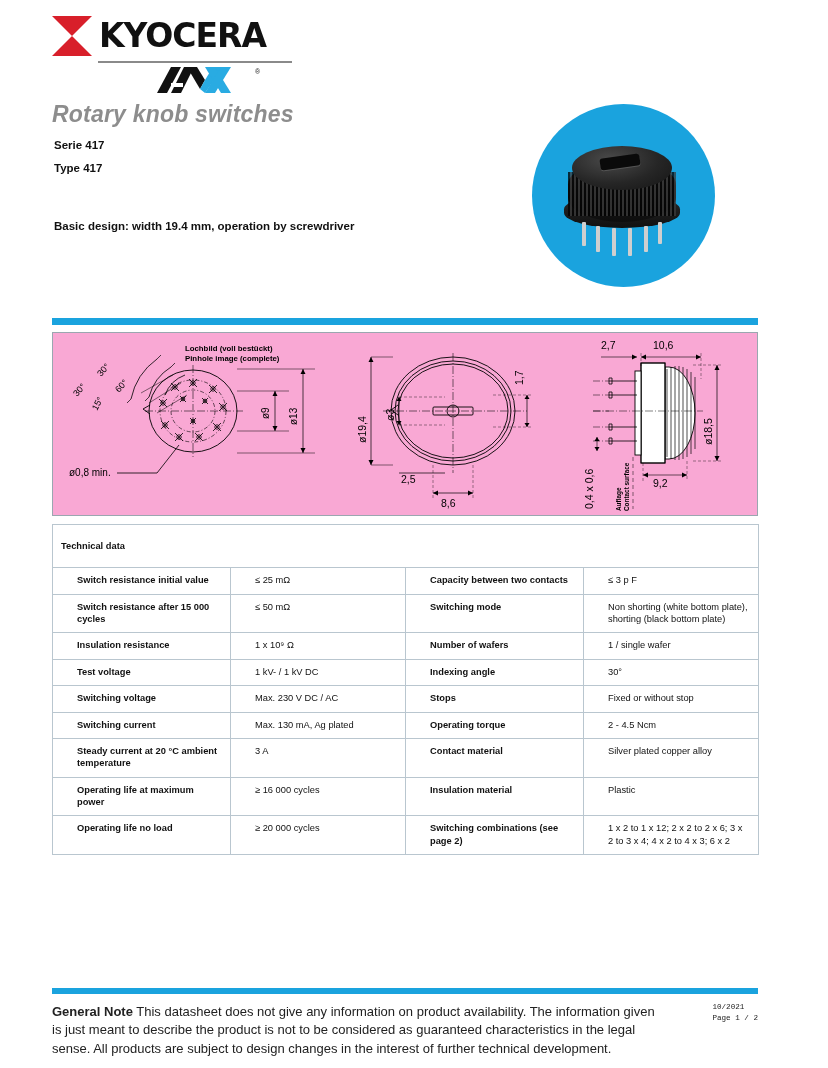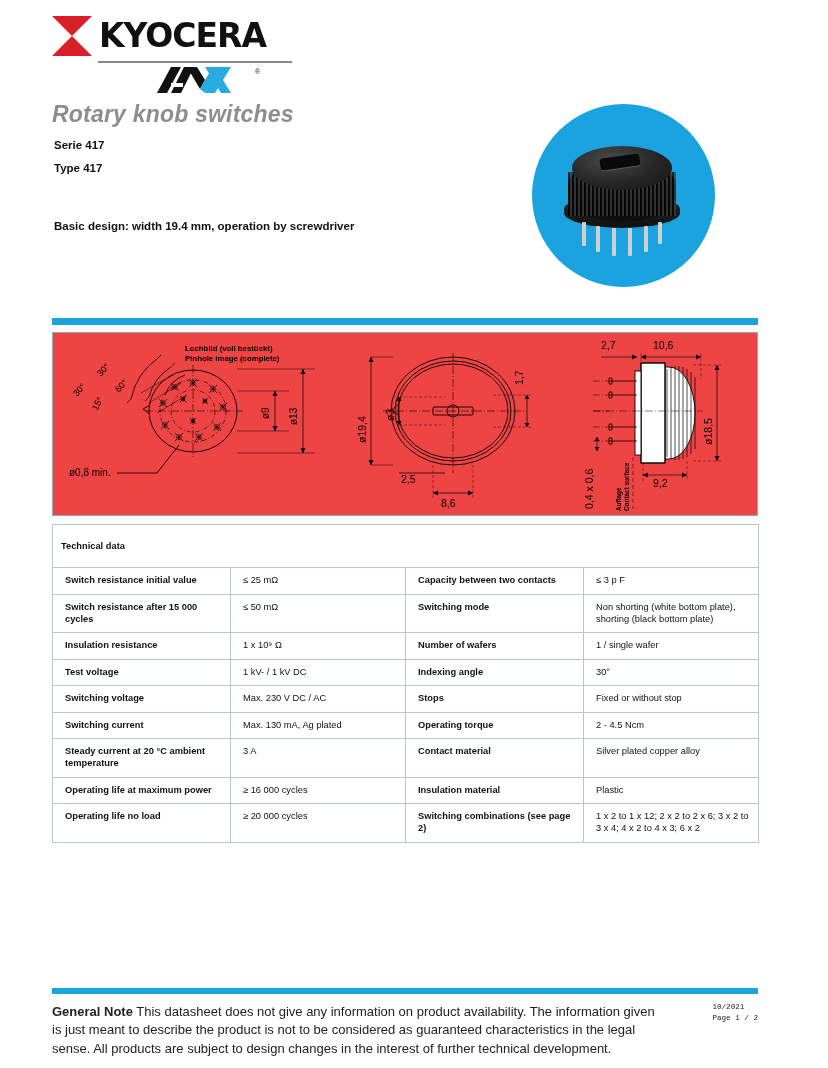--- a/index.html
+++ b/index.html
@@ -44,29 +44,29 @@
   .knob .base{position:absolute;left:2px;top:52px;width:116px;height:34px;border-radius:50%/45%;
      background:linear-gradient(180deg,#2a2a2a,#101010);}
   .pin{position:absolute;width:4px;background:#cfcfcf;border-radius:1px;}
 
   
   .cyanbar{position:absolute;background:#1AA3DE;}
   .bar-top{left:52px;top:318px;width:706px;height:7px;}
   .bar-bot{left:52px;top:988px;width:706px;height:6px;}
 
   .drawbox{position:absolute;left:52px;top:332px;width:704px;height:182px;
-     border:1px solid #9aa7b0;background:#ef4444;}
+     border:1px solid #9aa7b0;background:#f9a8d4;}
 
   
   .draw{position:absolute;top:0;left:0;}
 
   
   .tbl{position:absolute;left:52px;top:524px;width:706px;border-collapse:collapse;
        table-layout:fixed;}
-  .tbl td{border:1px solid #b9c6cf;vertical-align:top;padding:6px 8px 7px 12px;
+  .tbl td{border:1px solid #b9c6cf;vertical-align:top;padding:6px 8px 7px 24px;
        font-size:9.3px;line-height:1.33;color:#111;}
   .tbl td.k{font-weight:bold;}
   .tbl td.v{font-weight:normal;}
   .c1{width:178px;} .c2{width:175px;} .c3{width:178px;} .c4{width:175px;}
   .tbl tr.hdr td{border:1px solid #b9c6cf;padding:15px 8px;}
   .hdr-title{font-size:13.5px;font-weight:bold;}
 
   
   .foot{position:absolute;left:52px;top:1003px;width:610px;font-size:13px;
      line-height:1.42;color:#222;}

